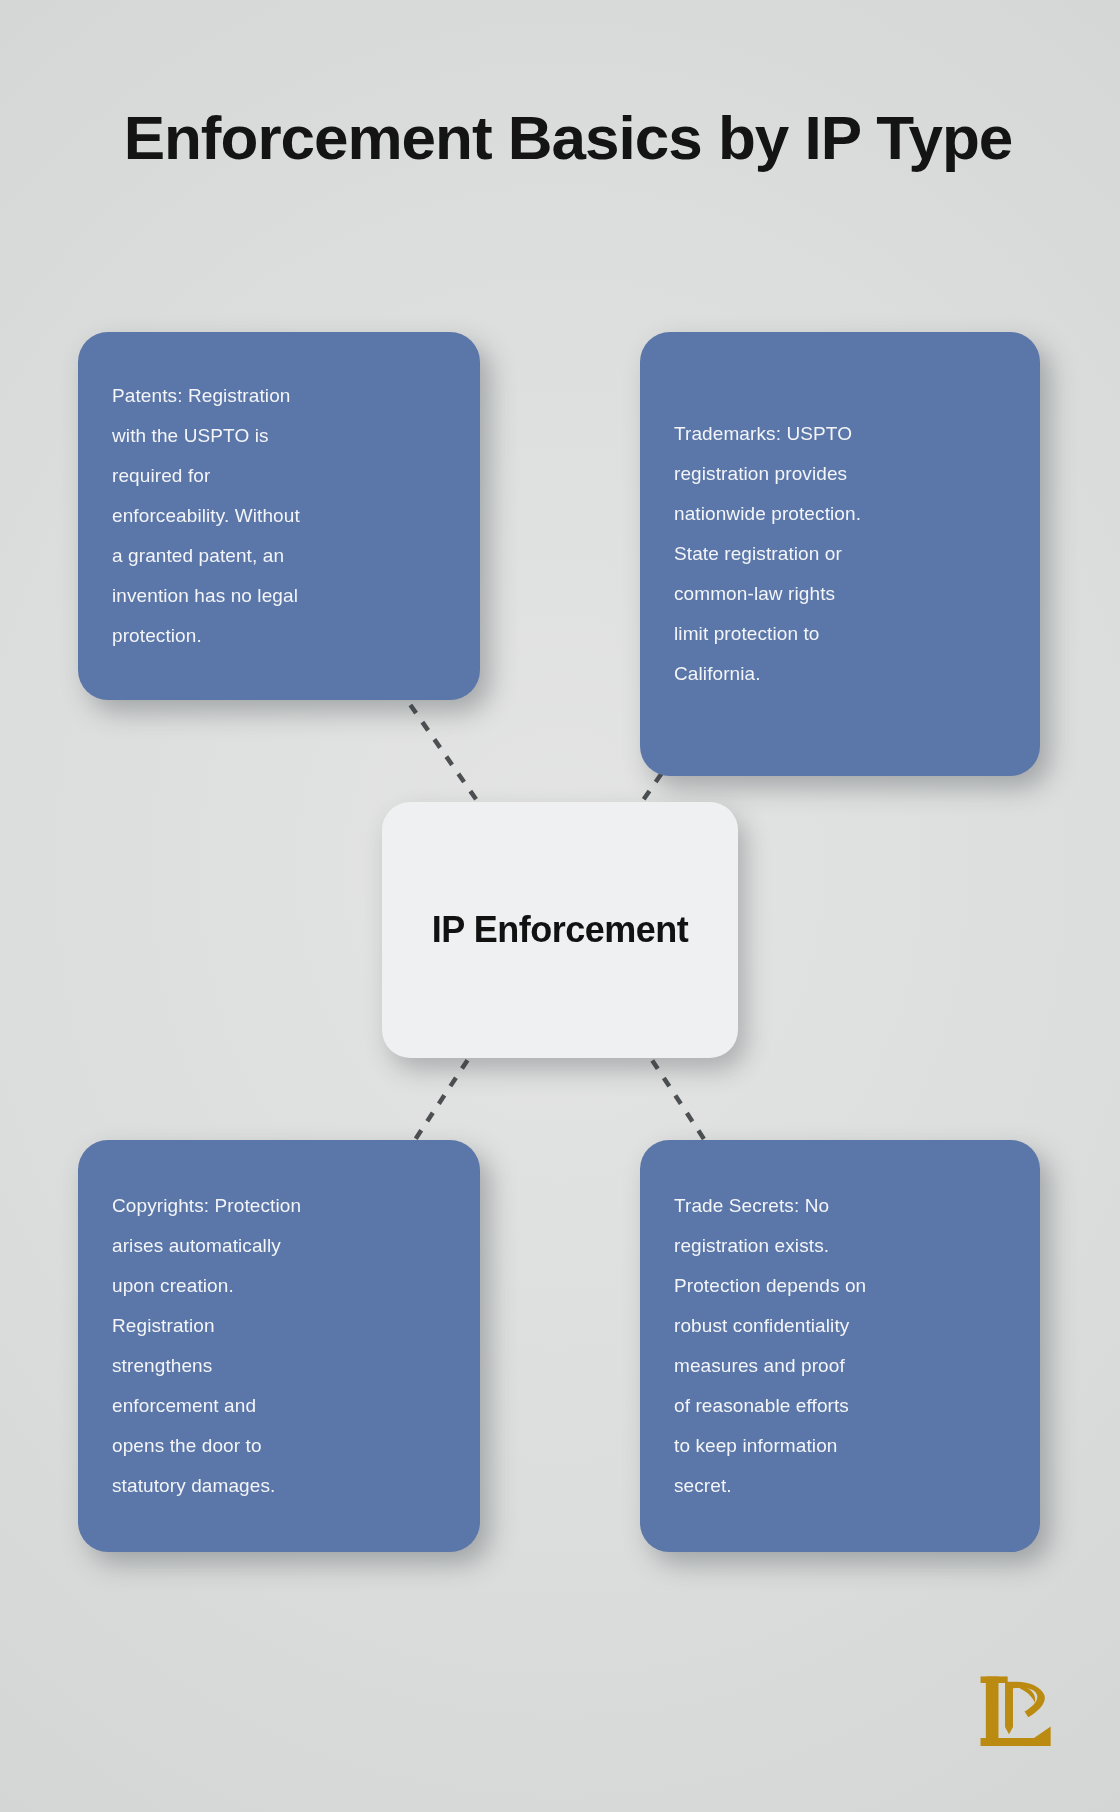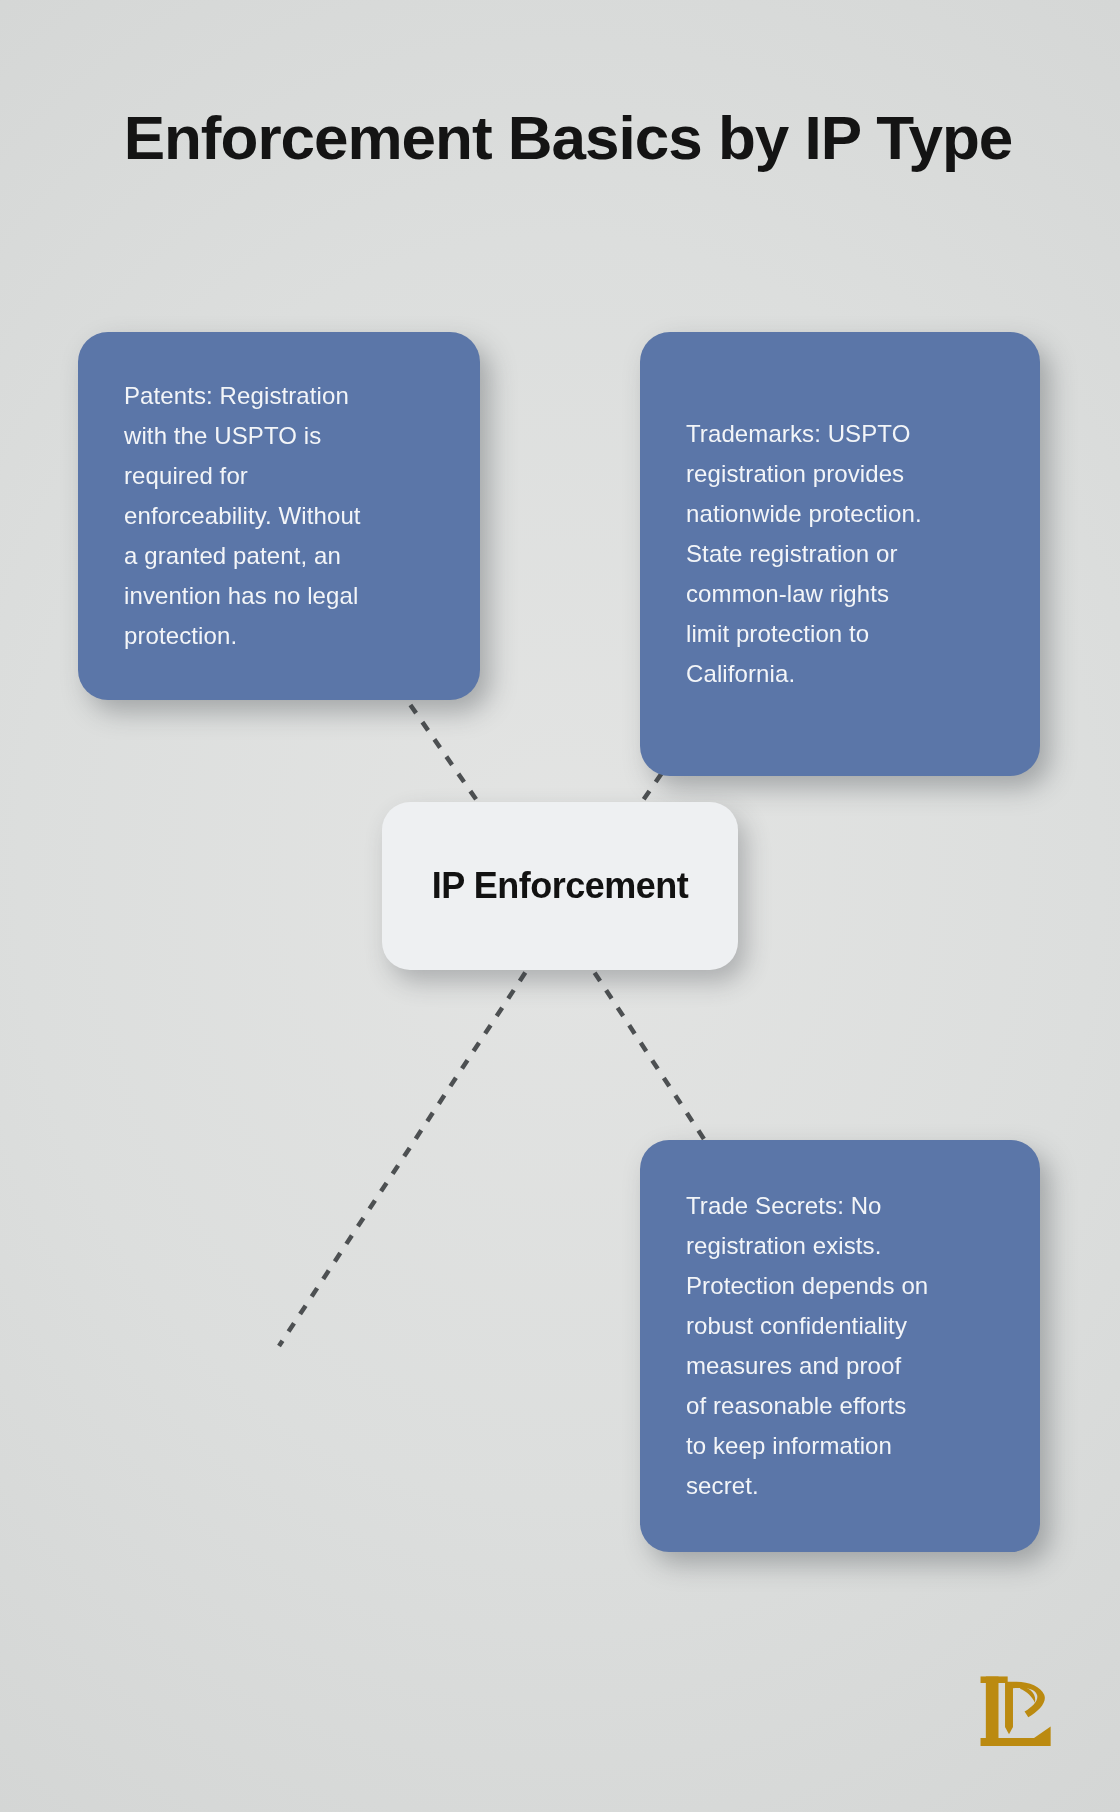--- a/index.html
+++ b/index.html
@@ -27,30 +27,30 @@
     position: absolute; box-sizing: border-box; border-radius: 30px;
   }
   .card.blue {
     background: #5b76a8;
     color: #f3f5f8;
     box-shadow: 10px 12px 26px rgba(55, 60, 66, 0.35);
     display: flex; align-items: center;
     padding: 38px 26px 38px 34px;
   }
   .card.blue p {
-    margin: 12px; font-size: 24px; line-height: 40px;
+    margin: 0; font-size: 19px; line-height: 40px;
     white-space: pre-line; letter-spacing: 0.1px;
   }
   .card.tl { left: 78px;  top: 332px;  width: 402px; height: 368px; }
   .card.tr { left: 640px; top: 332px;  width: 400px; height: 444px; }
   .card.bl { left: 78px;  top: 1140px; width: 402px; height: 412px; }
   .card.br { left: 640px; top: 1140px; width: 400px; height: 412px; border-radius: 29px; }
 
   .center-node {
-    position: absolute; left: 382px; top: 802px; width: 356px; height: 168px;
+    position: absolute; left: 382px; top: 802px; width: 356px; height: 256px;
     background: #eef0f2; border-radius: 28px;
     box-shadow: 8px 12px 24px rgba(55, 60, 66, 0.30);
     display: flex; align-items: center; justify-content: center;
   }
   .center-node span {
     font-size: 36px; font-weight: bold; color: #121212; letter-spacing: -0.5px;
   }
 
   .logo { position: absolute; left: 977px; top: 1667px; width: 84px; height: 90px; }
 </style>
@@ -81,20 +81,30 @@
   <div class="card blue tr">
     <p>Trademarks: USPTO
 registration provides
 nationwide protection.
 State registration or
 common-law rights
 limit protection to
 California.</p>
   </div>
 
+  <div class="card blue bl">
+    <p>Copyrights: Protection
+arises automatically
+upon creation.
+Registration
+strengthens
+enforcement and
+opens the door to
+statutory damages.</p>
+  </div>
 
   <div class="card blue br">
     <p>Trade Secrets: No
 registration exists.
 Protection depends on
 robust confidentiality
 measures and proof
 of reasonable efforts
 to keep information
 secret.</p>

